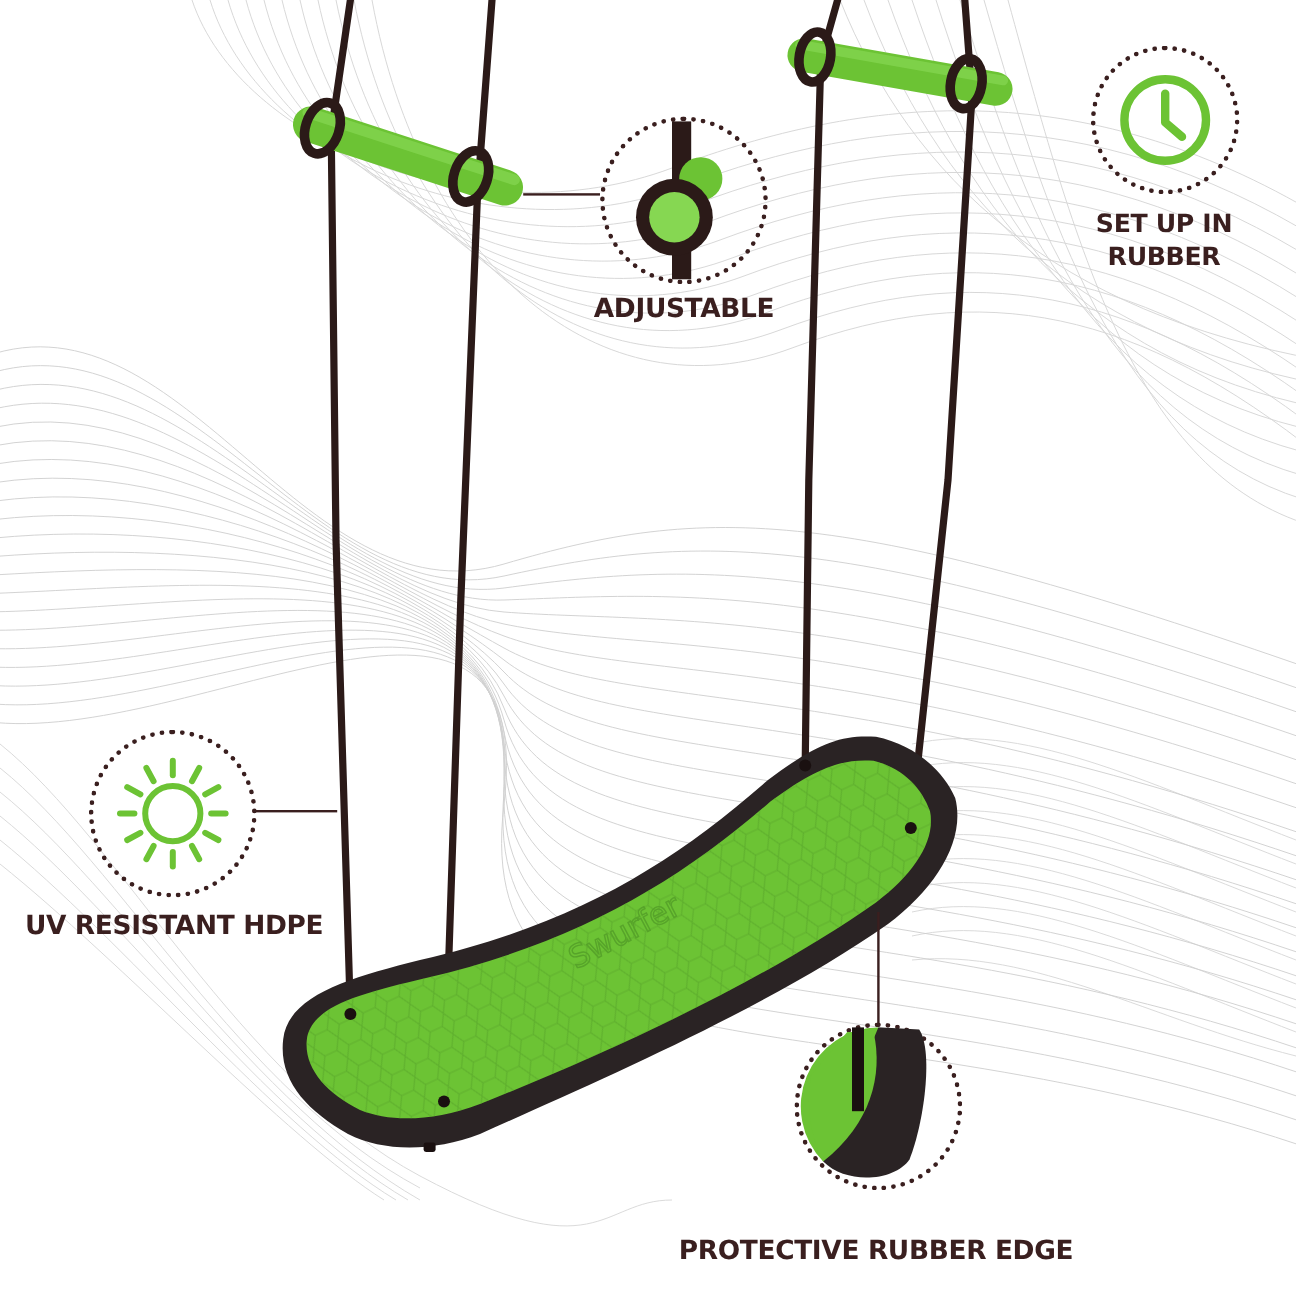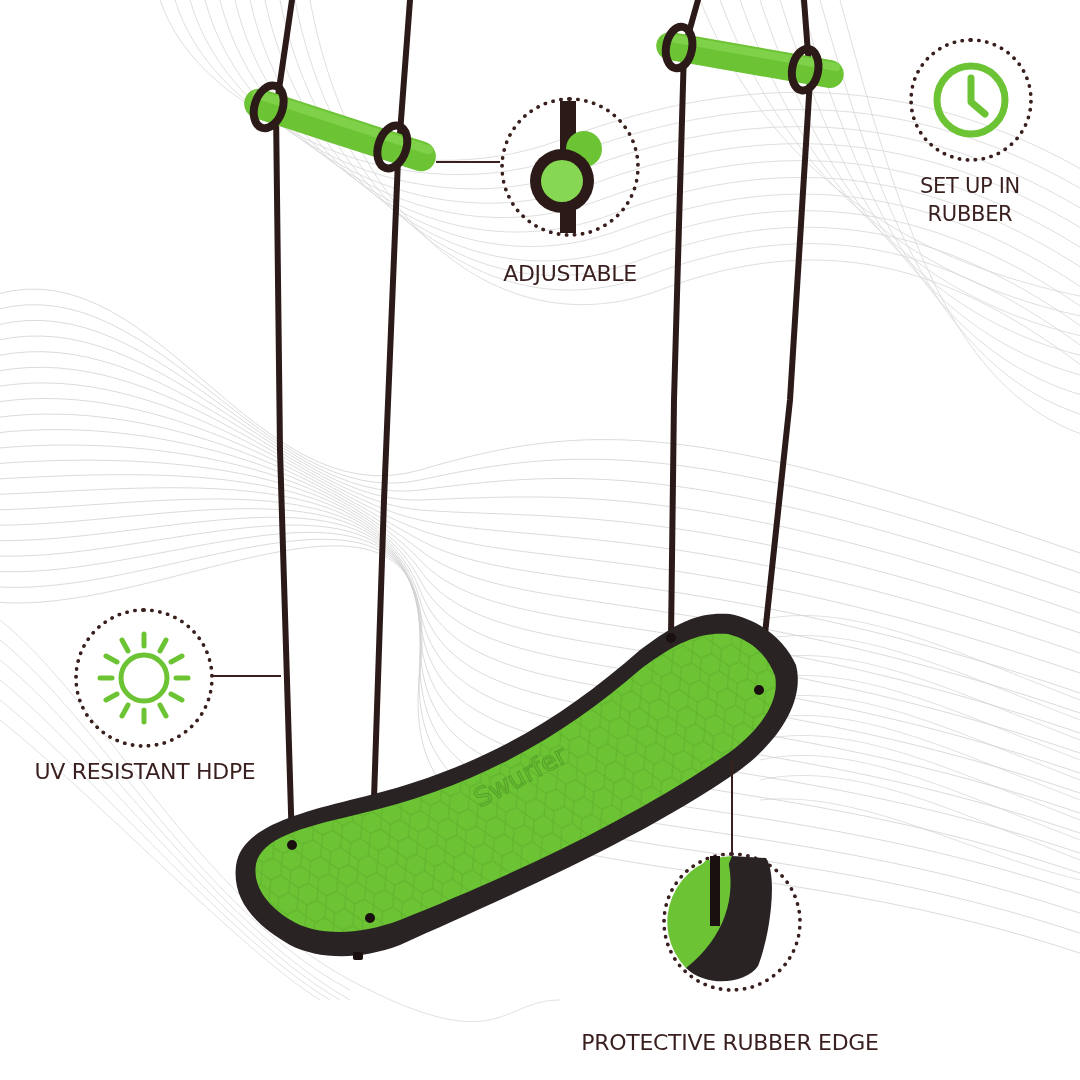--- a/index.html
+++ b/index.html
@@ -1,24 +1,24 @@
 <!DOCTYPE html>
 <html><head>
 <meta charset="utf-8">
 <style>
   html, body { margin: 0; padding: 0; }
   body { width: 1080px; height: 1080px; background: #ffffff; overflow: hidden; position: relative;
          font-family: "DejaVu Sans", sans-serif; }
   .canvas { position: absolute; left: 0; top: 0; width: 1080px; height: 1080px; }
   .bg-waves { position: absolute; left: 0; top: 0; }
   .product { position: absolute; left: 0; top: 0; }
-  .feature-label { position: absolute; color: #3a1f1f; font-weight: 400; font-size: 22px; line-height: 28px;
+  .feature-label { position: absolute; color: #3a1f1f; font-weight: 700; font-size: 22px; line-height: 28px;
                    letter-spacing: -0.3px; text-align: center; white-space: nowrap;
                    font-family: "DejaVu Sans", sans-serif; }
-  .lbl-adjust { left: 470px; top: 260px; width: 200px; }
+  .lbl-adjust { left: 470px; top: 244px; width: 200px; }
   .lbl-setup { left: 900px; top: 172px; width: 140px; font-size: 21px; }
   .lbl-uv { left: 20px; top: 758px; width: 250px; text-align: center; }
   .lbl-edge { left: 560px; top: 1003px; width: 340px; margin-top: 26px; }
   .feature-line { position: absolute; background: #3a1f1f; }
   .badge { position: absolute; border-radius: 50%; border: 4px dotted #3a1f1f; box-sizing: border-box; }
 </style>
 </head>
 <body>
 
 <div class="canvas">

